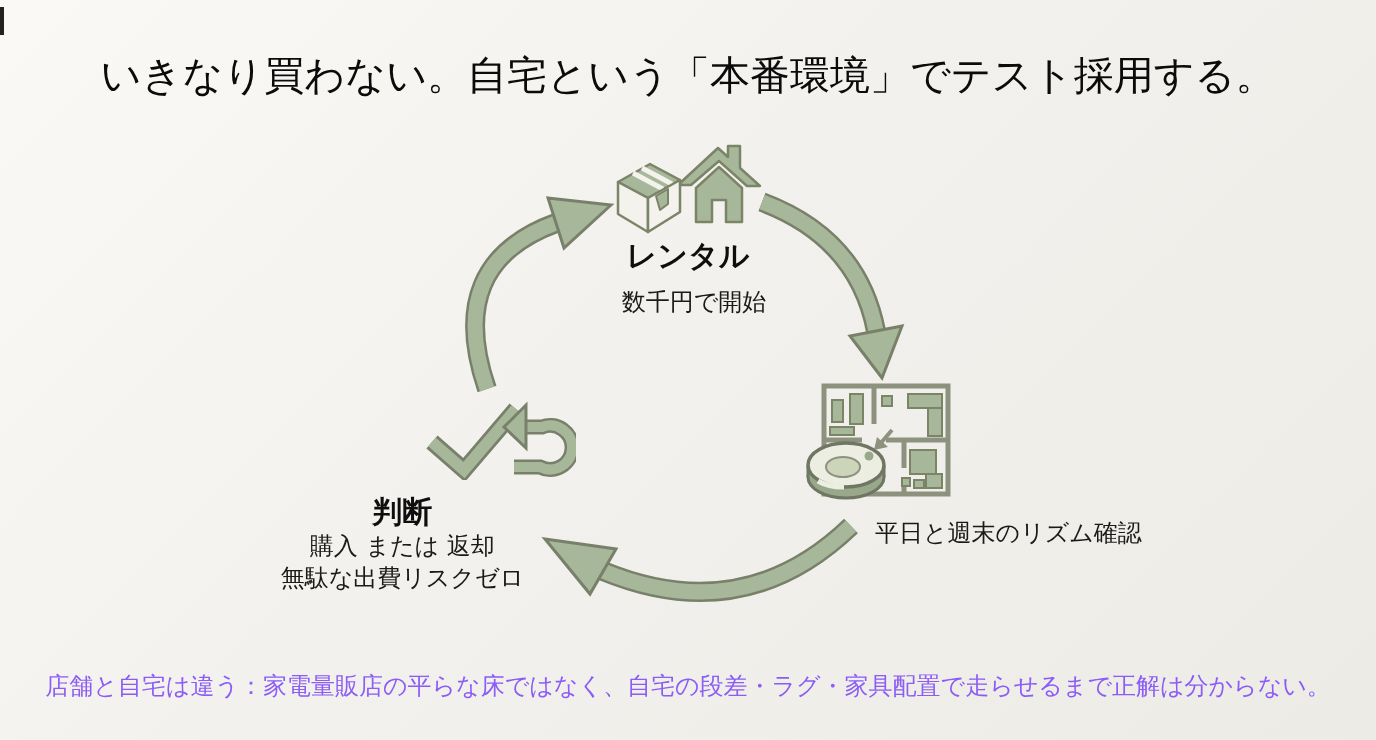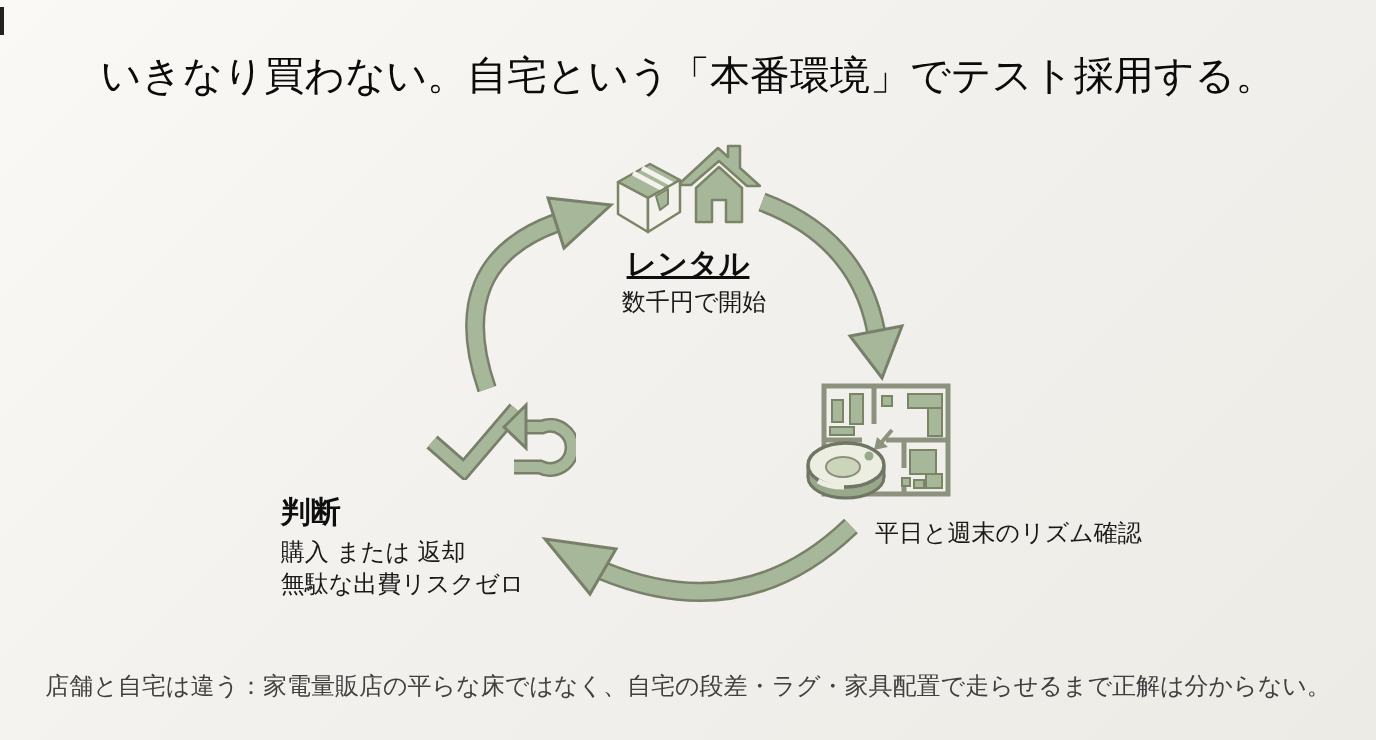--- a/index.html
+++ b/index.html
@@ -13,27 +13,27 @@
   .abs{position:absolute;}
   .slide-title{
     left:0;right:0;top:48px;
     text-align:center;
     font-size:40px;font-weight:400;letter-spacing:0px;
     color:#0b0b0b;
   }
   .footer-note{
     left:0;right:0;top:670px;
     text-align:center;
-    font-size:24px;color:#404040;
+    font-size:24px;color:#8b5cf6;
   }
   .step-label{font-size:30px;font-weight:800;line-height:36px;color:#0e0e0e;}
-  .step-note{font-size:24px;line-height:32px;margin-top:6px;color:#1a1a1a;}
+  .step-note{font-size:24px;line-height:32px;margin-top:0;color:#1a1a1a;}
   .center-text{left:0;right:0;text-align:center;}
   .test-block{left:875px;top:501px;text-align:left;}
-  .decision-block{right:852px;top:494px;text-align:left;}
+  .decision-block{right:852px;top:494px;text-align:center;}
   .edge-artifact{left:0;top:7px;width:4px;height:28px;background:#22221f;}
   svg{display:block;}
   .arcs{left:0;top:0;}
   .icon-rental{left:608px;top:140px;}
   .icon-test{left:790px;top:380px;}
   .icon-decision{left:426px;top:396px;}
 </style>
 </head>
 <body>
 
@@ -111,21 +111,21 @@
     <path d="M6,46 L38,74 L90,13" fill="none" stroke="#79806a" stroke-width="17" stroke-linejoin="miter"></path>
     <path d="M6,46 L38,74 L90,13" fill="none" stroke="#a7b79a" stroke-width="11.5" stroke-linejoin="miter"></path>
   </g>
   <g>
     <path d="M98,31 H116 A22,22 0 1 1 114,71 H88" fill="none" stroke="#79806a" stroke-width="15"></path>
     <path d="M98,31 H116 A22,22 0 1 1 114,71 H88" fill="none" stroke="#a7b79a" stroke-width="10"></path>
     <polygon points="78,31 100,9 100,52" fill="#a7b79a" stroke="#79806a" stroke-width="3"></polygon>
   </g>
 </svg>
 
-<div class="abs center-text step-label" style="top:246px;text-decoration:underline;">レンタル</div>
+<div class="abs center-text step-label" style="top:238px;">レンタル</div>
 <div class="abs center-text step-note" style="top:286px;margin-top:0;padding-left:12px;">数千円で開始</div>
 
 <div class="abs test-block">
   <div class="step-note" style="margin-top:16px;">平日と週末のリズム確認</div>
 </div>
 
 <div class="abs decision-block">
   <div class="step-label">判断</div>
   <div class="step-note">購入 または 返却</div>
   <div class="step-note" style="margin-top:0;">無駄な出費リスクゼロ</div>

